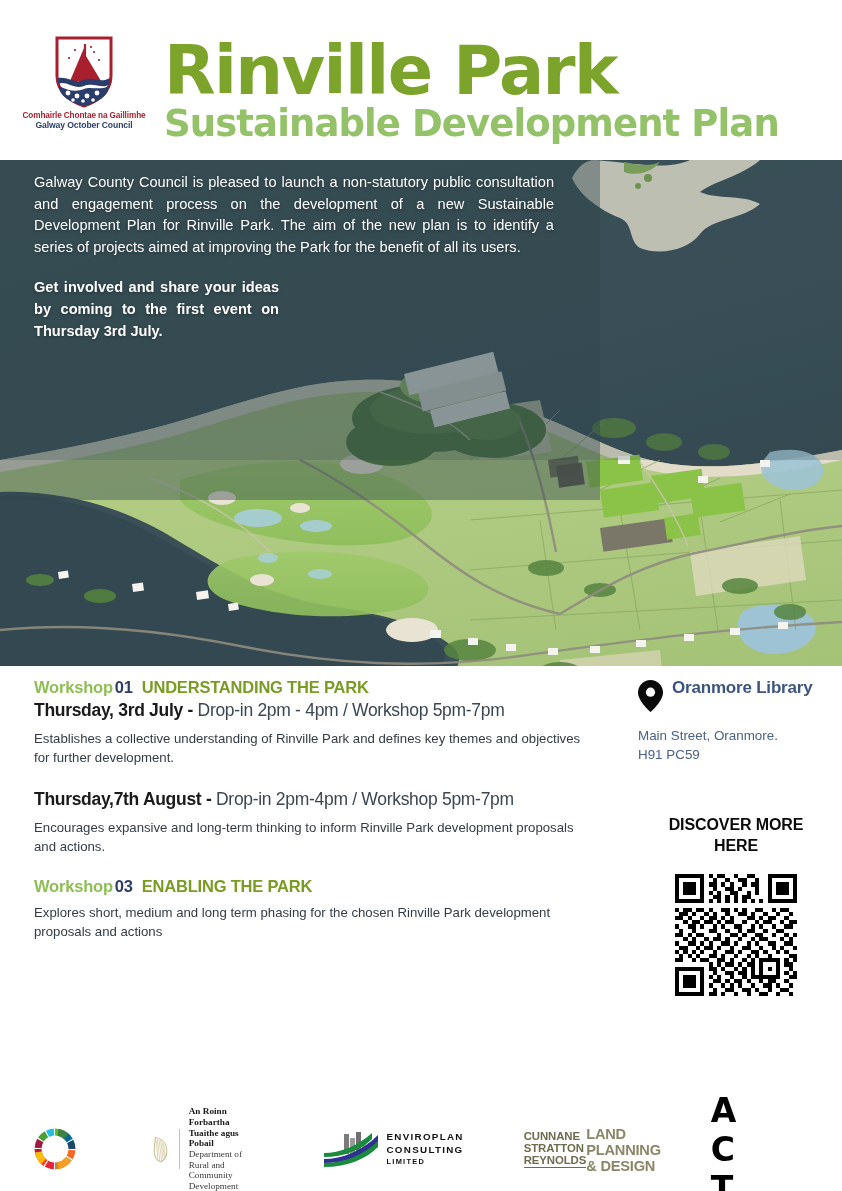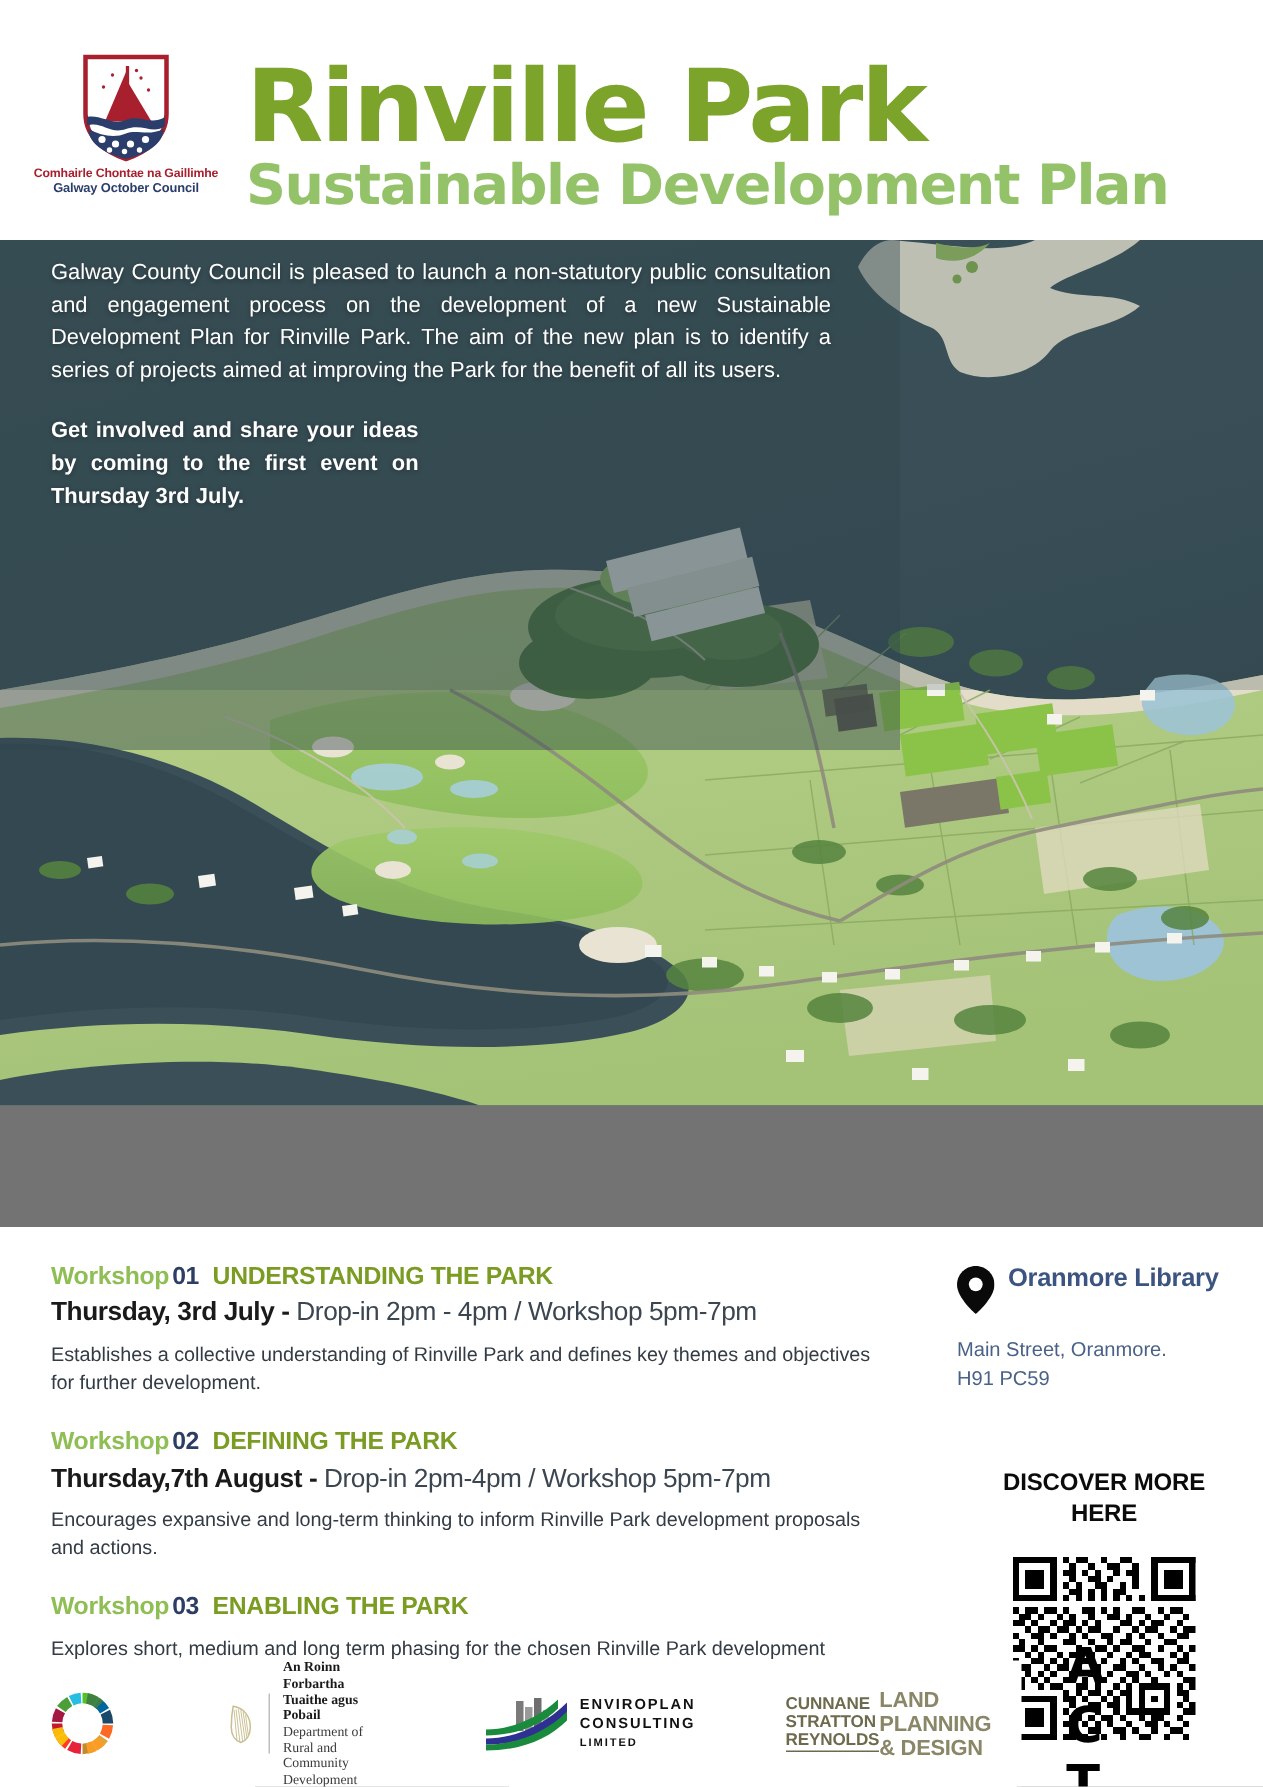--- a/index.html
+++ b/index.html
@@ -49,21 +49,21 @@
     color:#93C268;
     line-height:1.02;
     letter-spacing:-0.9px;
     margin-top:1px;
     font-family:"DejaVu Sans", sans-serif;
   }
 
   
   .hero {
     position:relative;
-    height:658px;
+    height:506px;
     overflow:hidden;
     background:#737373;
   }
   .hero svg.map { position:absolute; inset:0; width:842px; height:577px; display:block; }
 
   .hero-copy {
     position:absolute;
     left:34px;
     top:12px;
     width:520px;
@@ -84,21 +84,21 @@
     font-weight:bold;
     width:245px;
     text-align:justify;
     text-shadow:0 1px 3px rgba(20,30,35,.55);
   }
   .hero-p2 .bold-date { font-weight:bold; }
 
   
   .content {
     position:relative;
-    padding:24px 0 0 0;
+    padding:12px 0 0 0;
     height:calc(1191px - 160px - 577px);
     background:#fff;
   }
   .cols { display:flex; }
   .left-col { width:620px; padding-left:34px; }
   .right-col { width:222px; padding-left:18px; }
 
   .workshop { margin-bottom:21px; }
   .ws-head {
     font-size:16.5px;
@@ -412,23 +412,20 @@
         <div class="ws-head">
           <span class="ws-word">Workshop</span><span class="ws-num">01</span><span class="ws-title">UNDERSTANDING THE PARK</span>
         </div>
         <div class="ws-date">
           <span class="d-bold">Thursday, 3rd July -</span><span class="d-rest"> Drop-in 2pm - 4pm / Workshop 5pm-7pm</span>
         </div>
         <div class="ws-desc">Establishes a collective understanding of Rinville Park and defines key themes and objectives for further development.</div>
       </div>
 
       <div class="workshop">
-        <div class="ws-head">
-          <span class="ws-word">Workshop</span><span class="ws-num">02</span><span class="ws-title">DEFINING THE PARK</span>
-        </div>
         <div class="ws-date">
           <span class="d-bold">Thursday,7th August -</span><span class="d-rest"> Drop-in 2pm-4pm / Workshop 5pm-7pm</span>
         </div>
         <div class="ws-desc">Encourages expansive and long-term thinking to inform Rinville Park development proposals and actions.</div>
       </div>
 
       <div class="workshop">
         <div class="ws-head">
           <span class="ws-word">Workshop</span><span class="ws-num">03</span><span class="ws-title">ENABLING THE PARK</span>
         </div>

